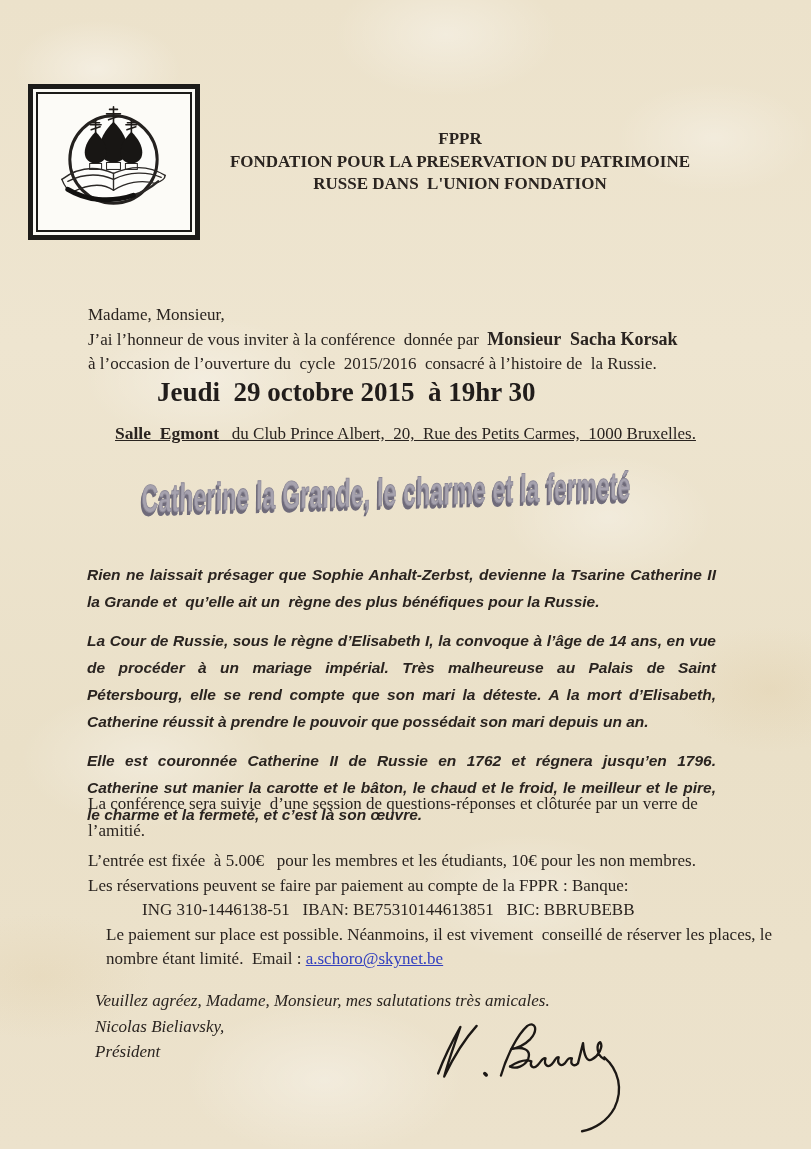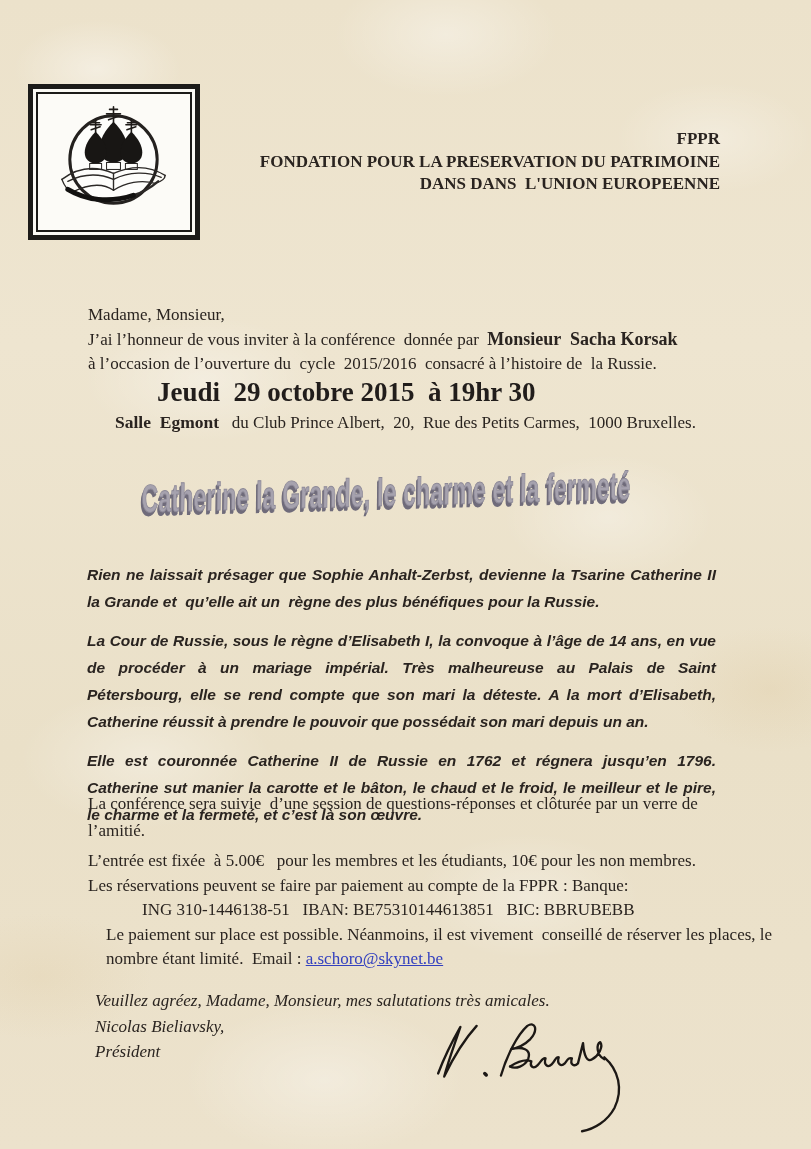--- a/index.html
+++ b/index.html
@@ -21,31 +21,31 @@
       linear-gradient(180deg,#ece2cb 0%,#eee5d0 30%,#eae0c8 65%,#ece2cc 100%);
   }
   .t{white-space:pre-wrap;color:#2a2420;}
   .abs{position:absolute;}
   
   .logo-frame{left:28px;top:84px;width:172px;height:156px;box-sizing:border-box;
     border:5px solid #1c1b19;background:#fbfaf5;}
   .logo-inner{position:absolute;inset:3px;border:2px solid #1c1b19;background:#fcfbf7;}
   .logo-inner svg{width:100%;height:100%;display:block;}
   
-  .org-header{left:200px;top:128px;width:520px;text-align:right;
+  .org-header{left:200px;top:128px;width:520px;text-align:center;
     font-weight:bold;font-size:17px;line-height:22.5px;color:#262120;}
   
   .serif17{font-size:17px;color:#2a2420;}
   .dateline{left:88px;top:263px;}
   .salutation{left:88px;top:305px;}
   .invite-line{left:88px;top:329px;}
   .speaker{font-weight:bold;font-size:18px;}
   .cycle-line{left:88px;top:354px;}
   .event-datetime{left:157px;top:377px;font-weight:bold;font-size:27px;color:#211d1b;}
-  .venue-line{left:115px;top:412px;}
+  .venue-line{left:115px;top:423px;text-decoration:underline;}
   .venue-room{font-weight:bold;font-size:17.5px;}
   
   .talk-title{
     left:142px;top:477px;white-space:nowrap;
     font-family:"Liberation Sans","DejaVu Sans",sans-serif;
     font-weight:bold;font-size:40px;letter-spacing:.5px;
     color:#a6a2ae;-webkit-text-stroke:1px #8d8997;
     text-shadow:-3px 4px 0 #6f6b7a,-2px 3px 0 #7a7685;
     transform:scale(.57,.98) rotate(-.9deg) skewX(-2deg);
     transform-origin:left top;
@@ -109,21 +109,21 @@
           <path d="M96 102 C106 99 114 94 121 88" stroke-width="2.4"></path>
         </g>
         <path d="M30 96 C48 107 72 110 96 102" fill="none" stroke="#121110" stroke-width="5" stroke-linecap="round"></path>
       </svg>
     </div>
   </div>
 
   <div class="abs org-header">
     <div class="t">FPPR</div>
     <div class="t">FONDATION POUR LA PRESERVATION DU PATRIMOINE</div>
-    <div class="t">DANS DANS  L'UNION EUROPEENNE</div>
+    <div class="t">RUSSE DANS  L'UNION FONDATION</div>
   </div>
 
 
   <div class="abs serif17 t salutation">Madame, Monsieur,</div>
 
   <div class="abs serif17 invite-line">
     <span class="t">J’ai l’honneur de vous inviter à la conférence  donnée par  </span><span class="t speaker">Monsieur  Sacha Korsak</span>
   </div>
 
   <div class="abs serif17 t cycle-line">à l’occasion de l’ouverture du  cycle  2015/2016  consacré à l’histoire de  la Russie.</div>

